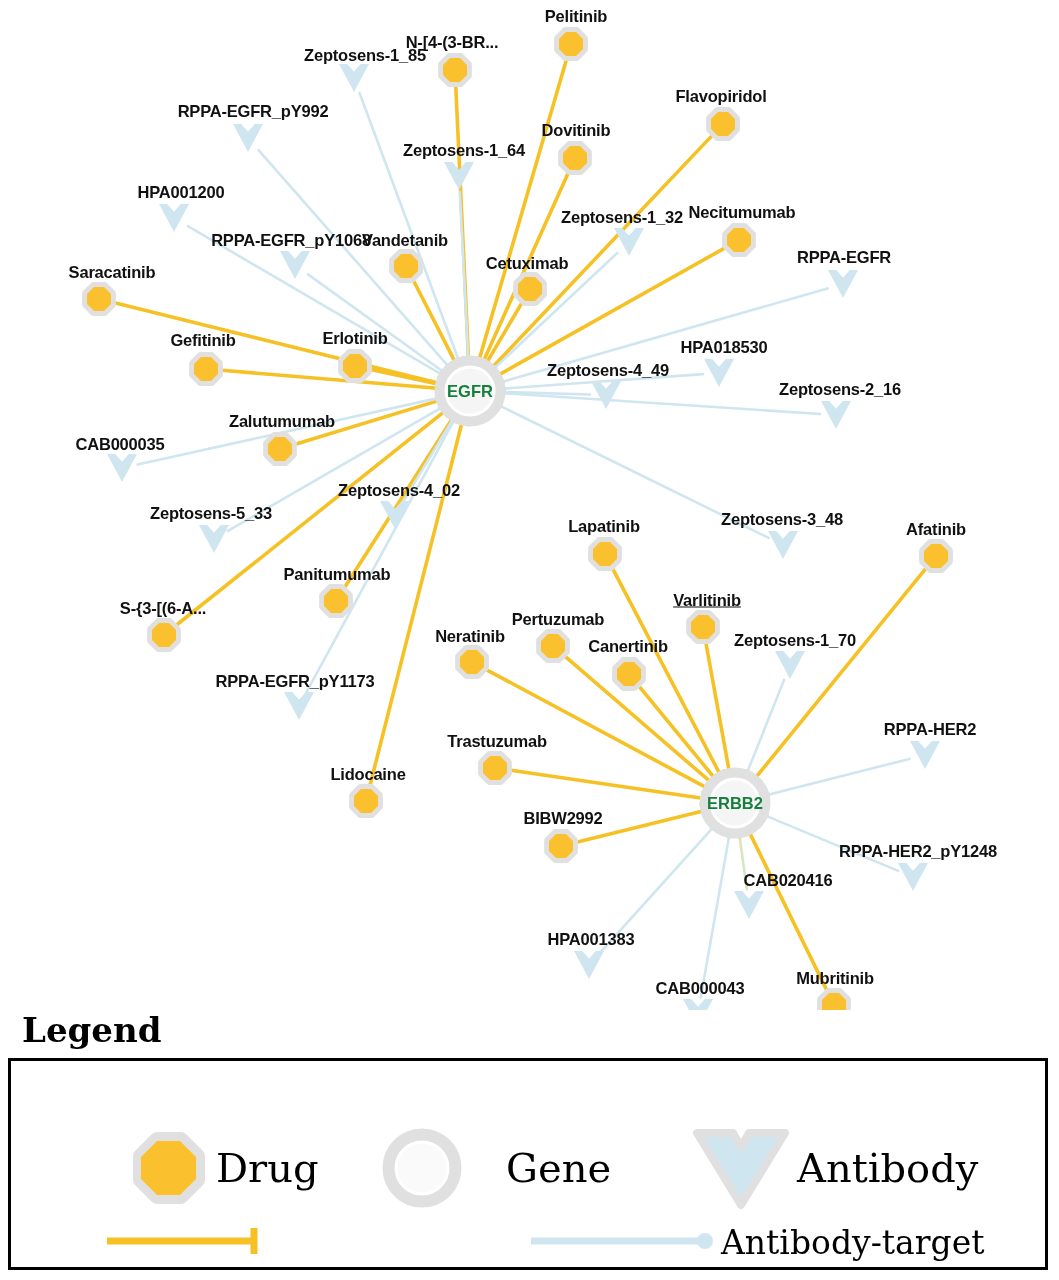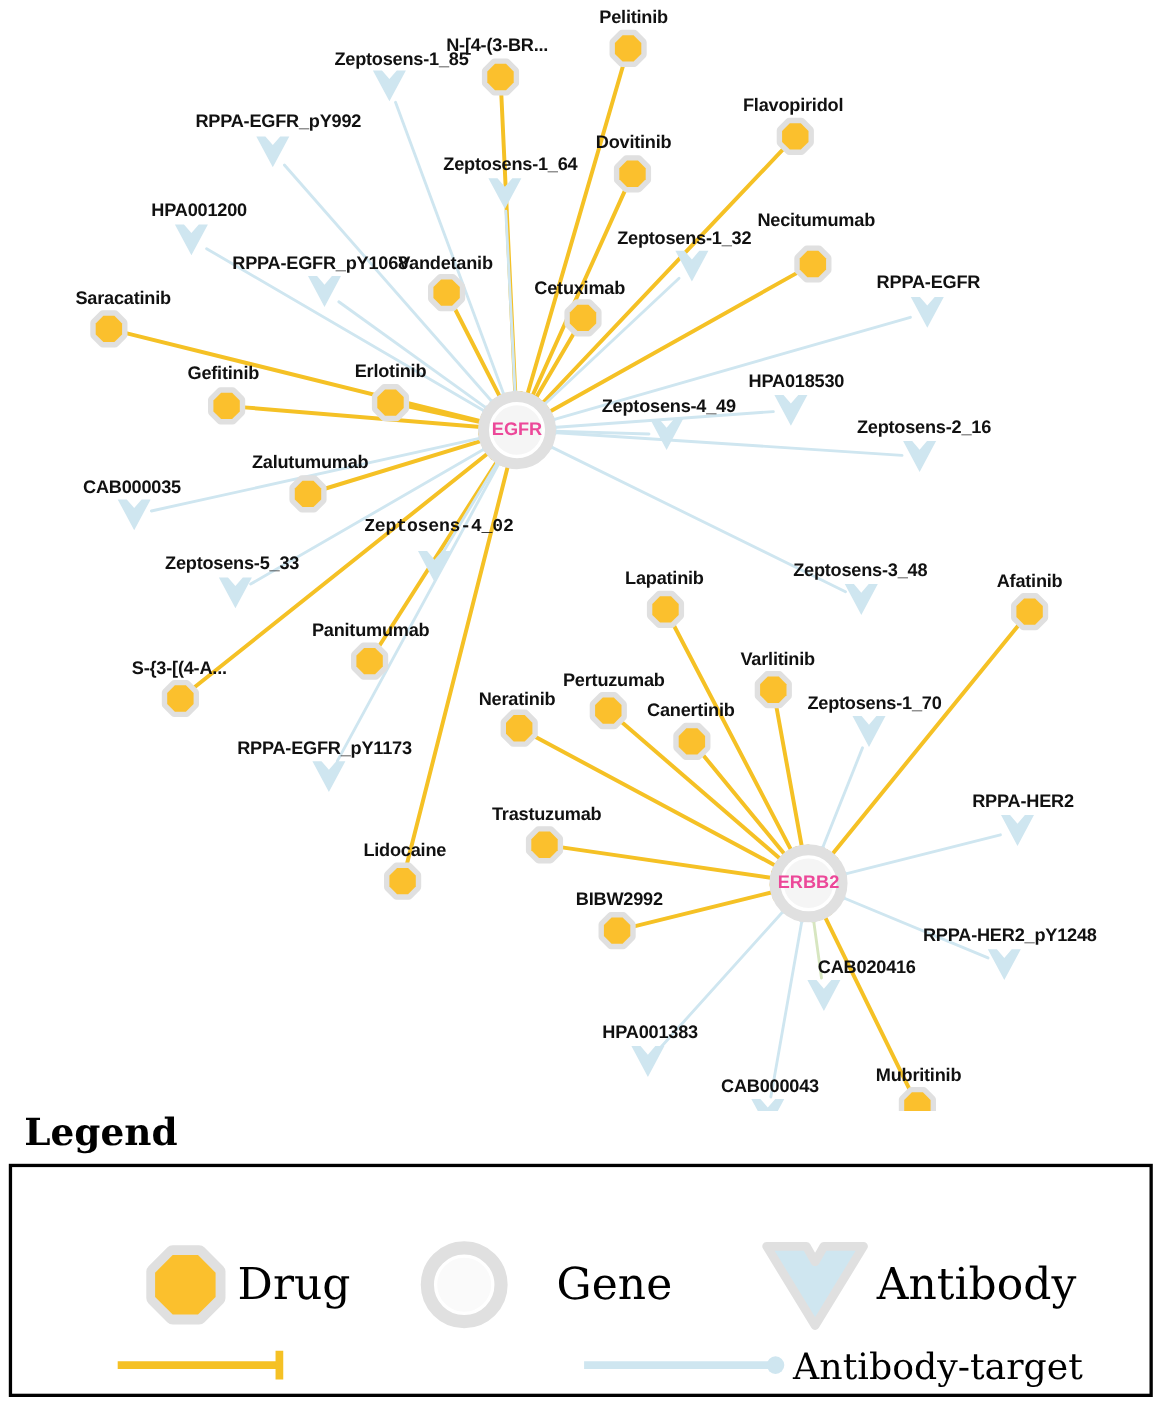--- a/index.html
+++ b/index.html
@@ -32,21 +32,21 @@
     font-size: 16.5px;
     color: #111111;
     white-space: nowrap;
     transform: translate(-50%, -50%);
     letter-spacing: -0.2px;
   }
   .gene-label {
     position: absolute;
     font-weight: bold;
     font-size: 16.5px;
-    color: #ec4899;
+    color: #15803d;
     white-space: nowrap;
     transform: translate(-50%, -50%);
   }
   #legend-wrap {
     position: absolute;
     left: 0;
     top: 1010px;
     width: 1059px;
     height: 270px;
   }
@@ -255,47 +255,47 @@
       <div class="node-label" style="left: 253px; top: 111px;">RPPA-EGFR_pY992</div>
       <div class="node-label" style="left: 464px; top: 150px;">Zeptosens-1_64</div>
       <div class="node-label" style="left: 181px; top: 192px;">HPA001200</div>
       <div class="node-label" style="left: 622px; top: 217px;">Zeptosens-1_32</div>
       <div class="node-label" style="left: 291px; top: 240px;">RPPA-EGFR_pY1068</div>
       <div class="node-label" style="left: 844px; top: 257px;">RPPA-EGFR</div>
       <div class="node-label" style="left: 724px; top: 347px;">HPA018530</div>
       <div class="node-label" style="left: 608px; top: 370px;">Zeptosens-4_49</div>
       <div class="node-label" style="left: 840px; top: 389px;">Zeptosens-2_16</div>
       <div class="node-label" style="left: 120px; top: 444px;">CAB000035</div>
-      <div class="node-label" style="left: 399px; top: 478px; font-family: Liberation Mono, monospace;">Zeptosens-4_02</div>
+      <div class="node-label" style="left: 399px; top: 490px;">Zeptosens-4_02</div>
       <div class="node-label" style="left: 211px; top: 513px;">Zeptosens-5_33</div>
       <div class="node-label" style="left: 782px; top: 519px;">Zeptosens-3_48</div>
       <div class="node-label" style="left: 795px; top: 640px;">Zeptosens-1_70</div>
       <div class="node-label" style="left: 295px; top: 681px;">RPPA-EGFR_pY1173</div>
       <div class="node-label" style="left: 930px; top: 729px;">RPPA-HER2</div>
       <div class="node-label" style="left: 918px; top: 851px;">RPPA-HER2_pY1248</div>
       <div class="node-label" style="left: 788px; top: 880px;">CAB020416</div>
       <div class="node-label" style="left: 591px; top: 939px;">HPA001383</div>
       <div class="node-label" style="left: 700px; top: 988px;">CAB000043</div>
       <div class="node-label" style="left: 576px; top: 16px;">Pelitinib</div>
       <div class="node-label" style="left: 452px; top: 42px;">N-[4-(3-BR...</div>
       <div class="node-label" style="left: 721px; top: 96px;">Flavopiridol</div>
       <div class="node-label" style="left: 576px; top: 130px;">Dovitinib</div>
-      <div class="node-label" style="left: 742px; top: 201px;">Necitumumab</div>
+      <div class="node-label" style="left: 742px; top: 212px;">Necitumumab</div>
       <div class="node-label" style="left: 405px; top: 240px;">Vandetanib</div>
       <div class="node-label" style="left: 527px; top: 263px;">Cetuximab</div>
       <div class="node-label" style="left: 112px; top: 272px;">Saracatinib</div>
       <div class="node-label" style="left: 355px; top: 338px;">Erlotinib</div>
       <div class="node-label" style="left: 203px; top: 340px;">Gefitinib</div>
       <div class="node-label" style="left: 282px; top: 421px;">Zalutumumab</div>
       <div class="node-label" style="left: 936px; top: 529px; text-align: center;">Afatinib</div>
       <div class="node-label" style="left: 604px; top: 526px;">Lapatinib</div>
-      <div class="node-label" style="left: 707px; top: 600px;">Varlitinib</div>
+      <div class="node-label" style="left: 707px; top: 600px; text-decoration: underline;">Varlitinib</div>
       <div class="node-label" style="left: 337px; top: 574px;">Panitumumab</div>
       <div class="node-label" style="left: 558px; top: 619px;">Pertuzumab</div>
-      <div class="node-label" style="left: 163px; top: 608px;">S-{3-[(4-A...</div>
+      <div class="node-label" style="left: 163px; top: 608px;">S-{3-[(6-A...</div>
       <div class="node-label" style="left: 470px; top: 636px;">Neratinib</div>
       <div class="node-label" style="left: 628px; top: 646px;">Canertinib</div>
       <div class="node-label" style="left: 497px; top: 741px;">Trastuzumab</div>
       <div class="node-label" style="left: 368px; top: 774px;">Lidocaine</div>
       <div class="node-label" style="left: 563px; top: 818px;">BIBW2992</div>
       <div class="node-label" style="left: 835px; top: 978px;">Mubritinib</div>
       <div class="gene-label" style="left: 470px; top: 391px;">EGFR</div>
       <div class="gene-label" style="left: 735px; top: 803px;">ERBB2</div>
     </div>
 </div>

